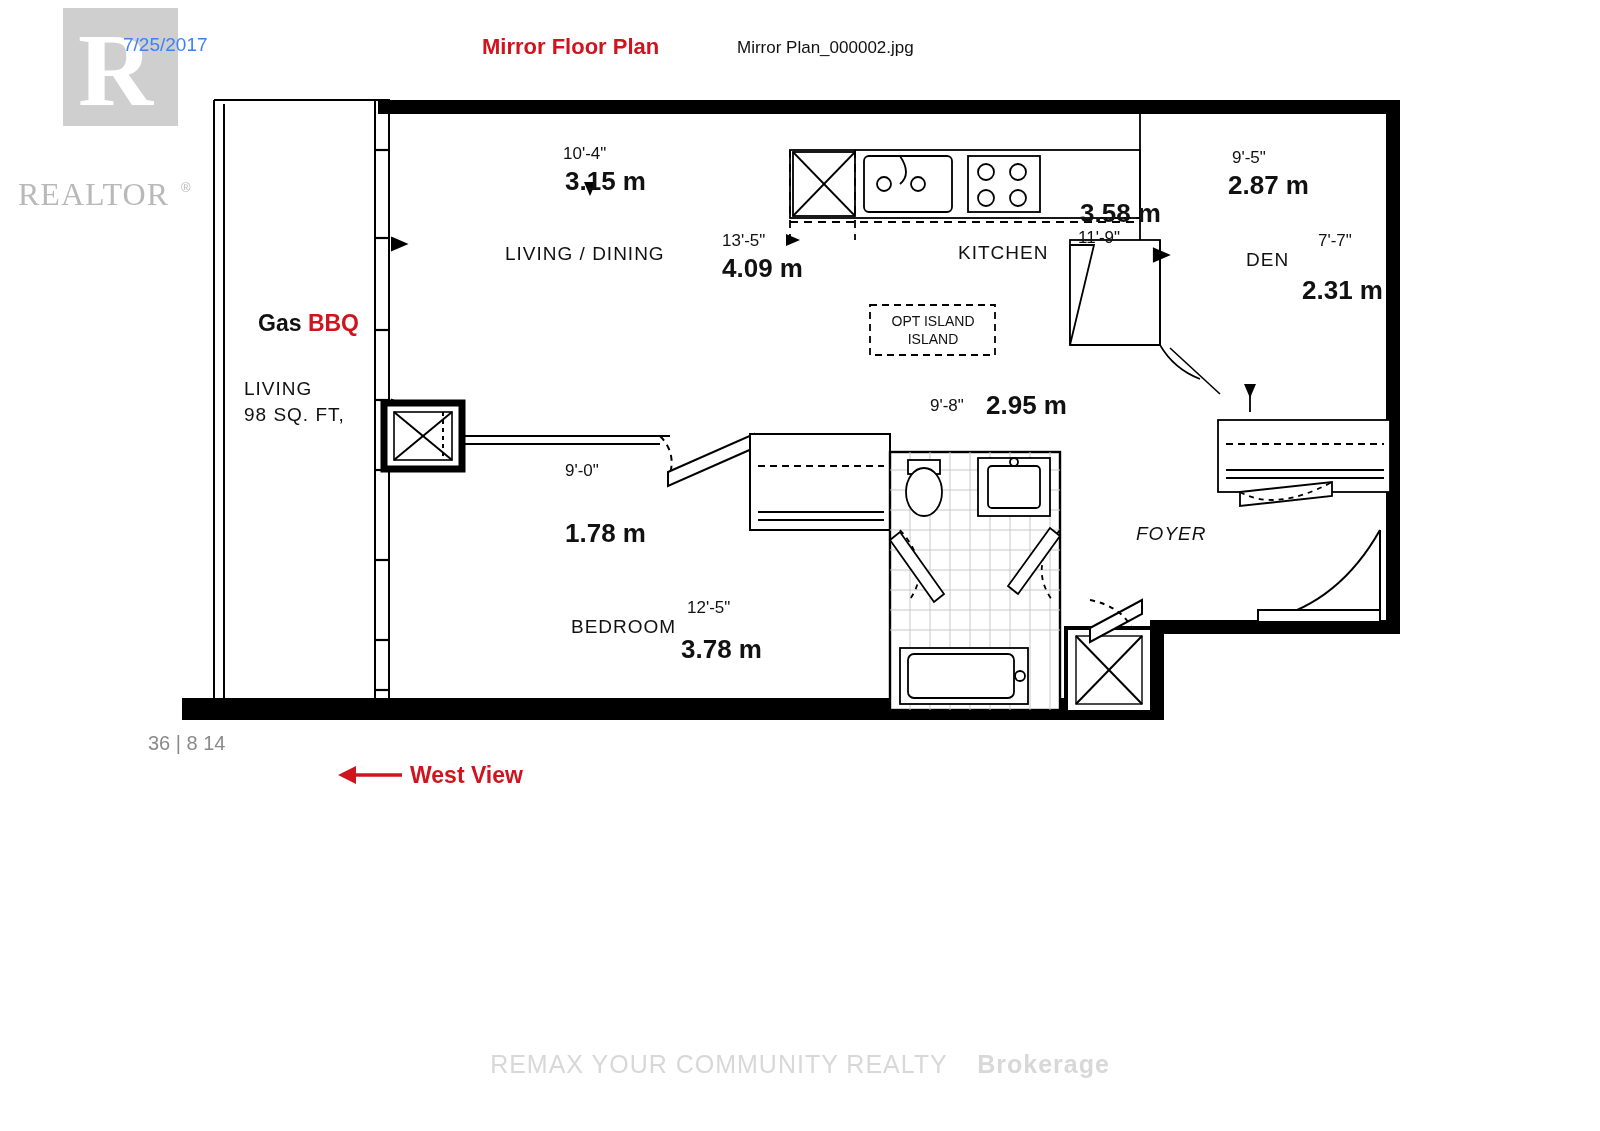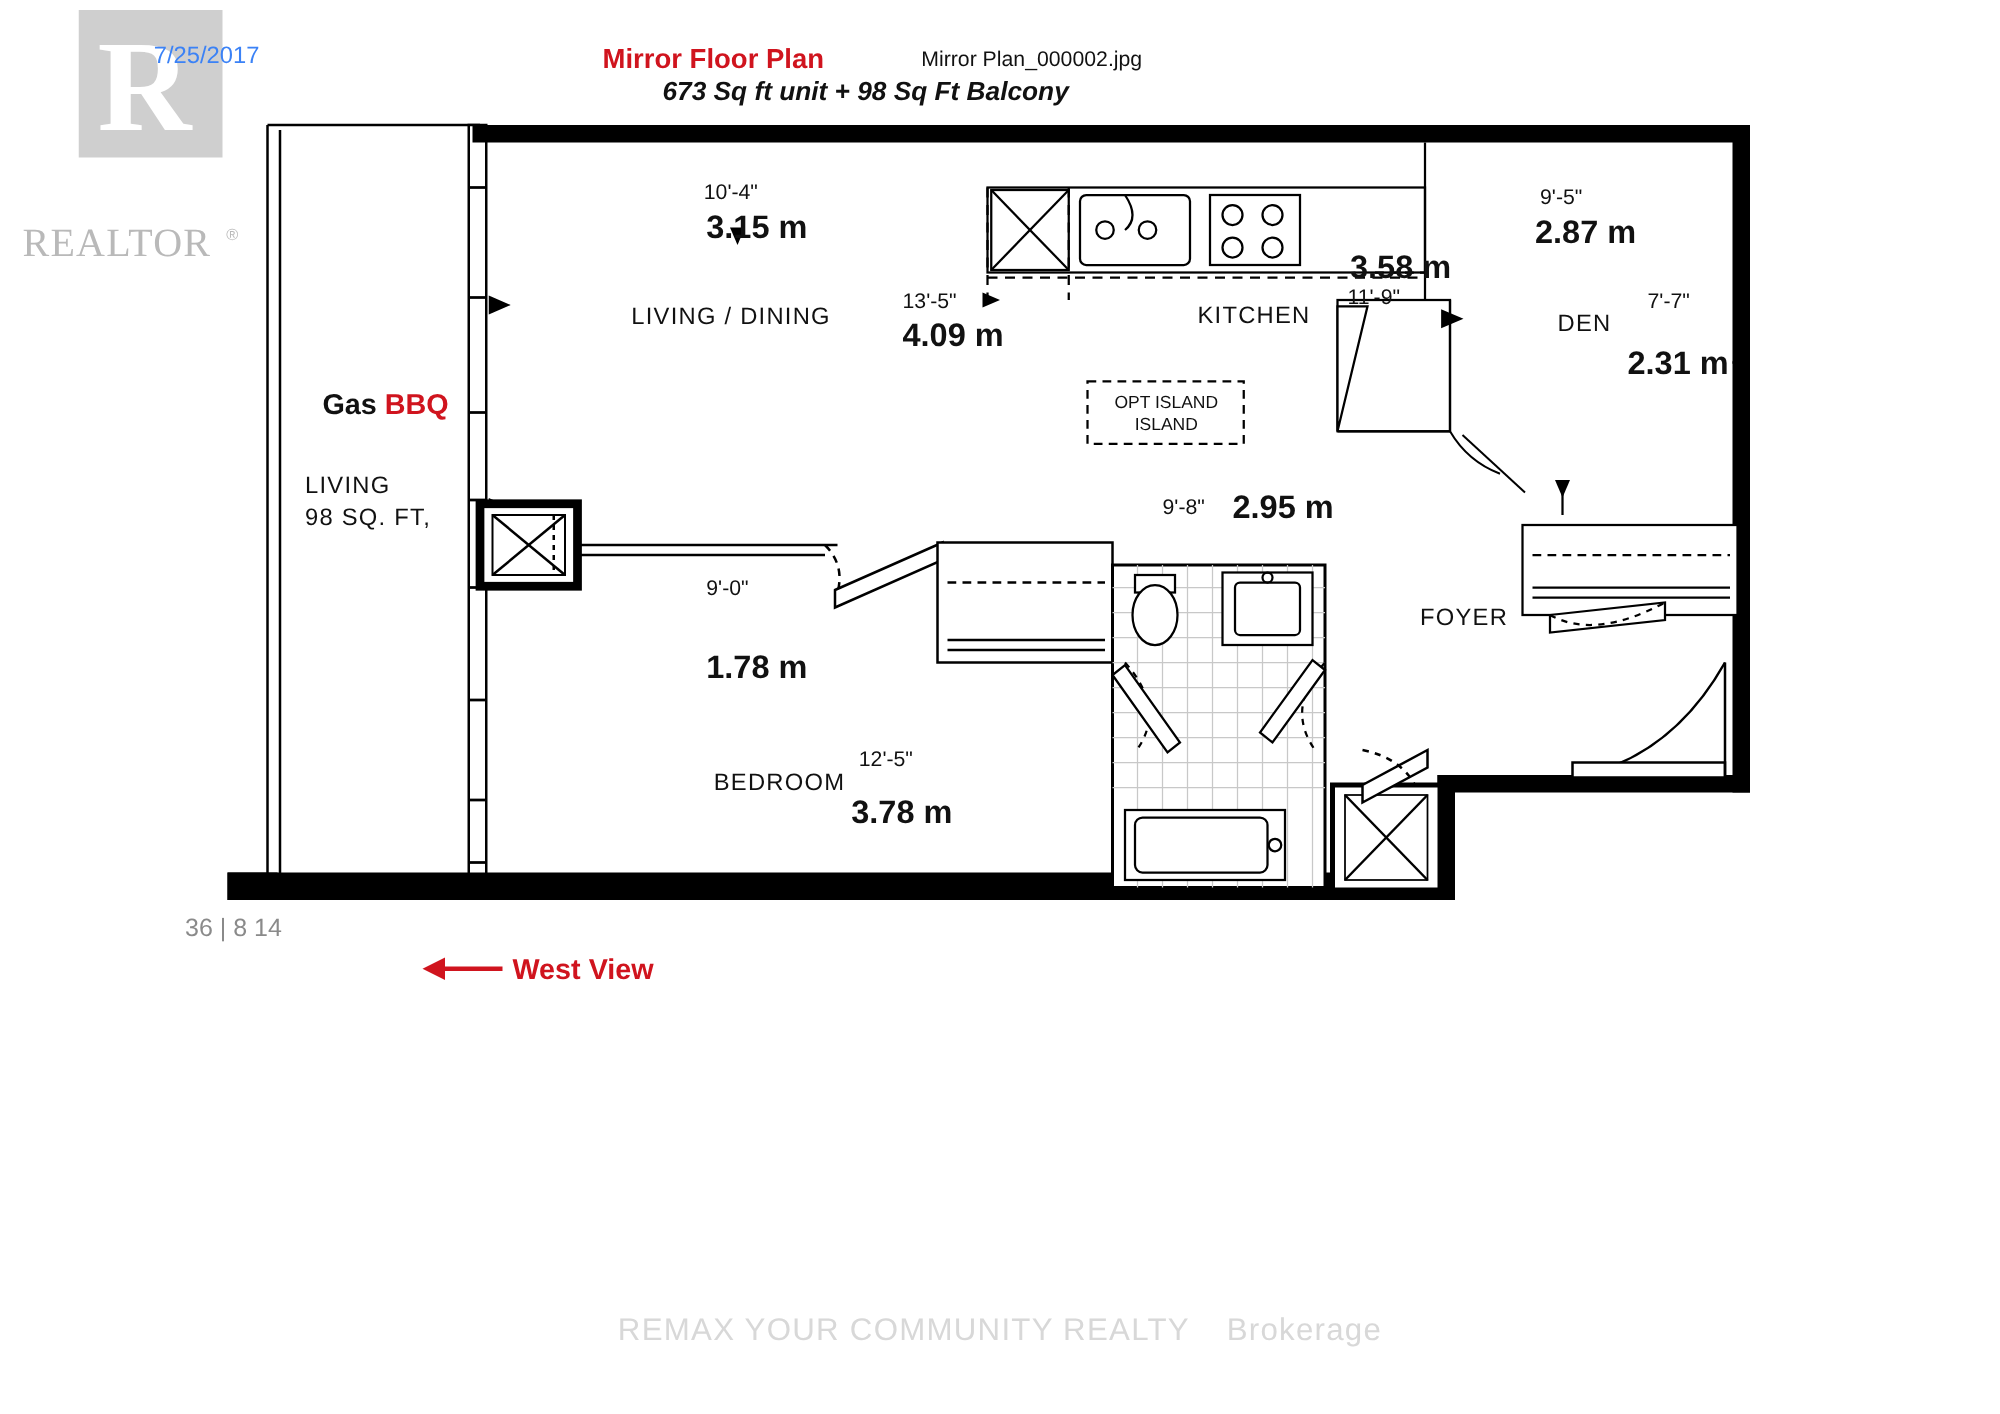--- a/index.html
+++ b/index.html
@@ -72,21 +72,21 @@
 
   
   .watermark {
     left: 0px; top: 1050px;
     width: 1600px;
     text-align: center;
     font-size: 25px;
     color: #d8d8d8;
     letter-spacing: 1px;
   }
-  .watermark b { font-weight: normal; text-align: center; }
+  .watermark b { font-weight: bold; text-align: center; }
 
   
   .room-label { font-size: 19px; color: #111; letter-spacing: 1px; }
   .dim-small { font-size: 17px; color: #111; }
   .dim-big { font-size: 26px; font-weight: bold; color: #111; }
   .red-bold { font-size: 23px; font-weight: bold; color: #111; }
   .red-bold .red { color: #d0141e; }
   .westview {
     font-size: 23px; font-weight: bold; color: #d0141e;
   }
@@ -106,21 +106,20 @@
   <div class="abs realtor-logo">
     <div class="realtor-box"></div>
     <div class="realtor-R">R</div>
     <div class="realtor-word">REALTOR</div>
     <div class="realtor-reg">®</div>
   </div>
 
   <div class="abs txt date-text">7/25/2017</div>
   <div class="abs txt title-main">Mirror Floor Plan</div>
   <div class="abs txt title-file">Mirror Plan_000002.jpg</div>
-  <div class="abs txt title-sub">673 Sq ft unit + 98 Sq Ft Balcony</div>
 
   <div class="abs" style="left:0px; top:0px; width:1600px; height:860px;">
     <svg width="1600" height="860" viewBox="0 0 1600 860" xmlns="http://www.w3.org/2000/svg">
       <g fill="none" stroke="#000000" stroke-width="2.2">
 
         <g stroke-width="2">
           <line x1="214" y1="100" x2="214" y2="712"></line>
           <line x1="224" y1="104" x2="224" y2="706"></line>
           <line x1="214" y1="100" x2="384" y2="100"></line>
           <line x1="214" y1="712" x2="384" y2="712"></line>
@@ -336,21 +335,21 @@
 
   <div class="abs txt dim-small" style="left:930px; top:396px;">9'-8"</div>
   <div class="abs txt dim-big" style="left:986px; top:390px;">2.95 m</div>
 
   <div class="abs txt room-label" style="left:528px; top:616px;margin-left:43px;">BEDROOM</div>
   <div class="abs txt dim-small" style="left:565px; top:461px;">9'-0"</div>
   <div class="abs txt dim-big" style="left:565px; top:518px;">1.78 m</div>
   <div class="abs txt dim-small" style="left:687px; top:598px;">12'-5"</div>
   <div class="abs txt dim-big" style="left:681px; top:634px;">3.78 m</div>
 
-  <div class="abs txt room-label" style="left:1136px; top:484px;">FOYER</div>
+  <div class="abs txt room-label" style="left:1136px; top:523px;font-style:italic;">FOYER</div>
 
   <div class="abs txt faint" style="left:148px; top:732px;">36 | 8  14</div>
 
   <div class="abs txt westview" style="left:410px; top:762px;">West View</div>
 
   <div class="abs watermark">
     <span>REMAX YOUR COMMUNITY REALTY</span>
     <span style="display:inline-block; width:14px;"></span>
     <b>Brokerage</b>
   </div>

